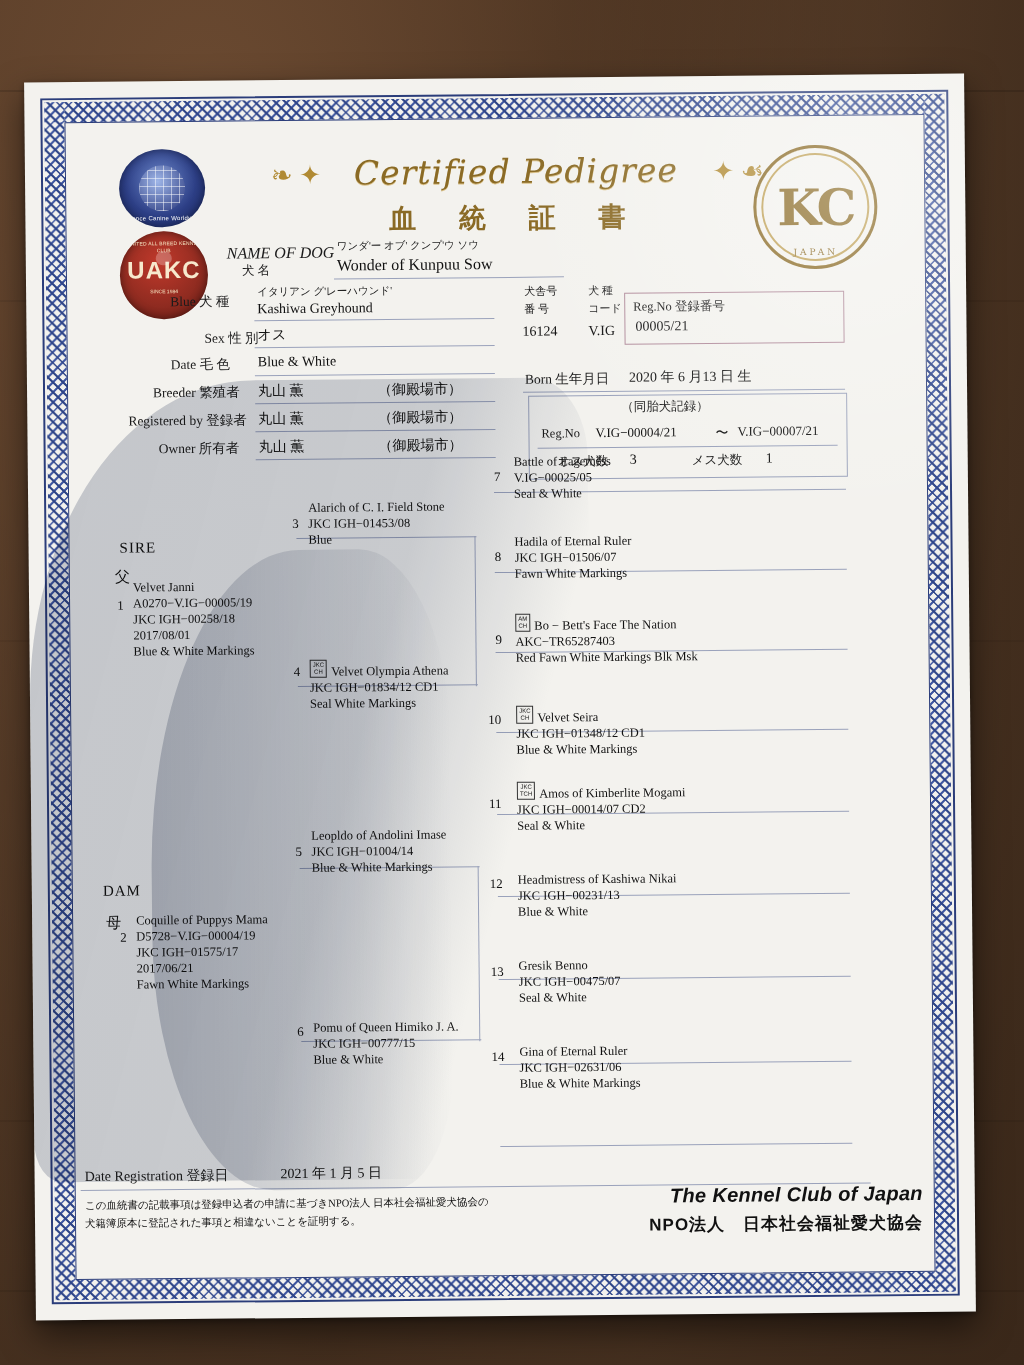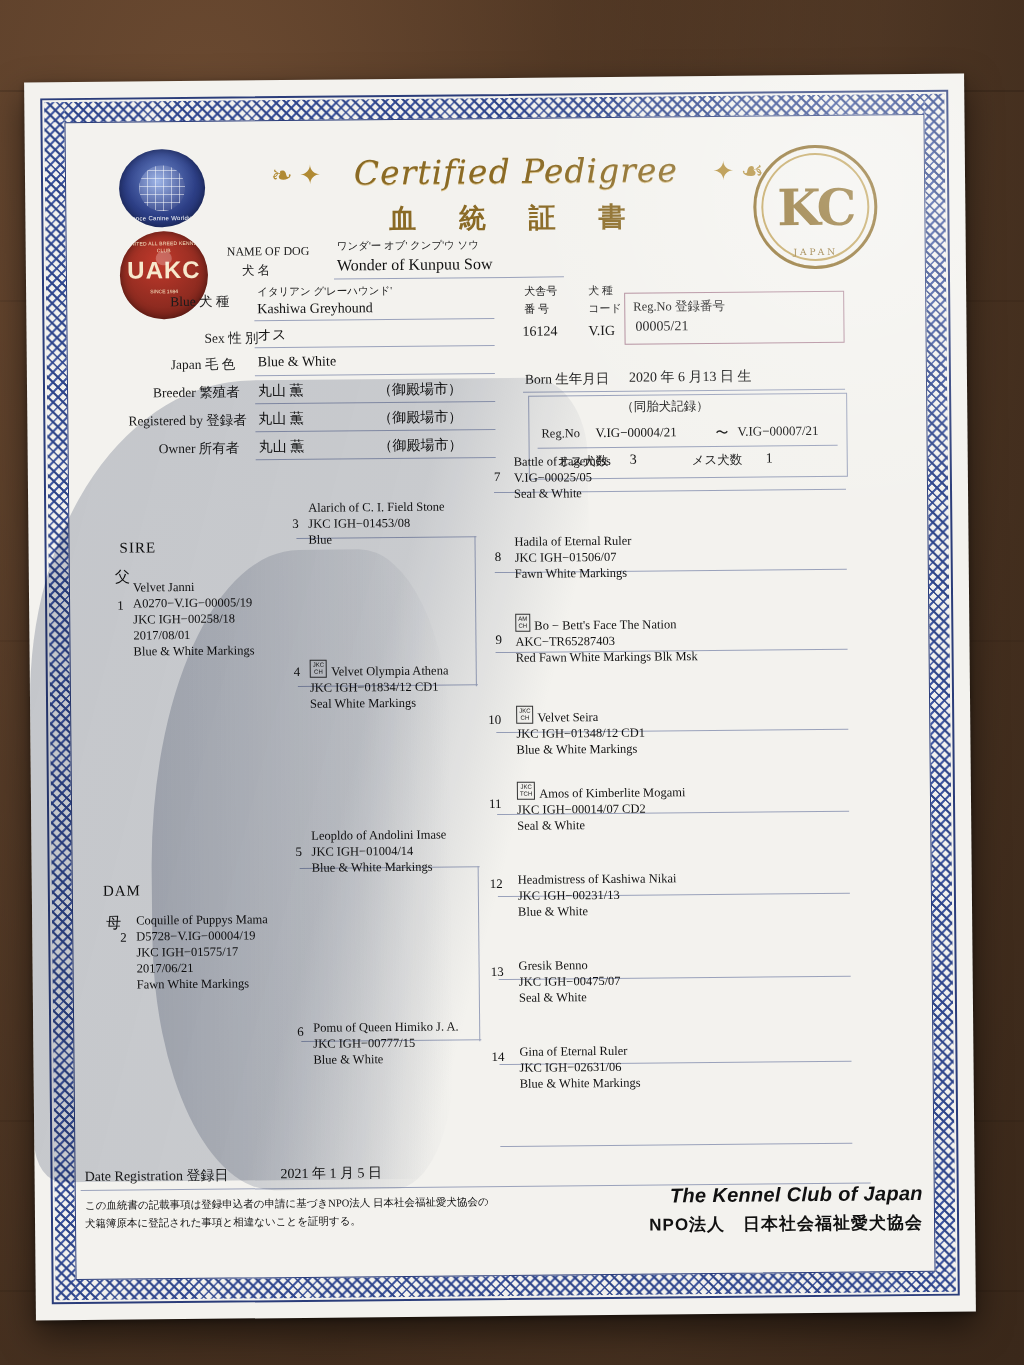--- a/index.html
+++ b/index.html
@@ -191,36 +191,36 @@
         <div class="logo-kc">
           <span>KC</span>
           <span class="jp">JAPAN</span>
         </div>
 
         <div class="flourish l">❧&nbsp;✦</div>
         <div class="flourish r">✦&nbsp;☙</div>
         <div class="title-cert">Certified Pedigree</div>
         <div class="title-kanji">血 統 証 書</div>
 
-        <div class="lbl" style="left:155px;top:118px;font-size:12px;">NAME OF DOG</div>
+        <div class="lbl" style="left:155px;top:118px;font-size:16px;font-style:italic;">NAME OF DOG</div>
         <div class="lbl" style="left:170px;top:136px;font-size:12.5px;">犬  名</div>
         <div class="kana" style="position:absolute;left:265px;top:114px;">ワンダ'ー オブ' クンプ'ウ ソウ</div>
         <div class="val" style="left:265px;top:131px;font-size:16px;">Wonder of Kunpuu Sow</div>
         <div class="hr" style="left:262px;top:153px;width:230px;"></div>
 
         <div class="lbl" style="left:98px;top:166px;">Blue 犬 種</div>
         <div class="kana" style="position:absolute;left:185px;top:159px;">イタリアン グ'レーハウンド'</div>
         <div class="val" style="left:185px;top:175px;">Kashiwa Greyhound</div>
         <div class="hr" style="left:182px;top:194px;width:240px;"></div>
 
         <div class="lbl" style="left:105px;top:203px;margin-left:27px;">Sex 性 別</div>
         <div class="val" style="left:185px;top:200px;">オス</div>
         <div class="hr" style="left:182px;top:221px;width:240px;"></div>
 
-        <div class="lbl" style="left:98px;top:229px;">Japan 毛 色</div>
+        <div class="lbl" style="left:98px;top:229px;">Date 毛 色</div>
         <div class="val" style="left:185px;top:228px;">Blue &amp; White</div>
         <div class="hr" style="left:182px;top:249px;width:240px;"></div>
 
         <div class="lbl" style="left:80px;top:257px;">Breeder 繁殖者</div>
         <div class="val" style="left:185px;top:256px;">丸山 薫</div>
         <div class="val" style="left:305px;top:256px;">（御殿場市）</div>
         <div class="hr" style="left:182px;top:277px;width:240px;"></div>
 
         <div class="lbl" style="left:55px;top:285px;">Registered by 登録者</div>
         <div class="val" style="left:185px;top:284px;">丸山 薫</div>

